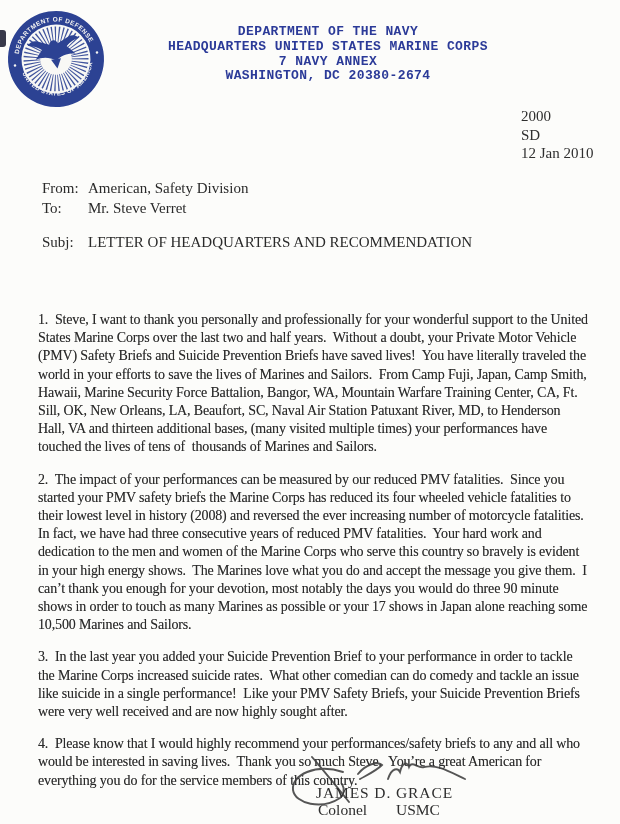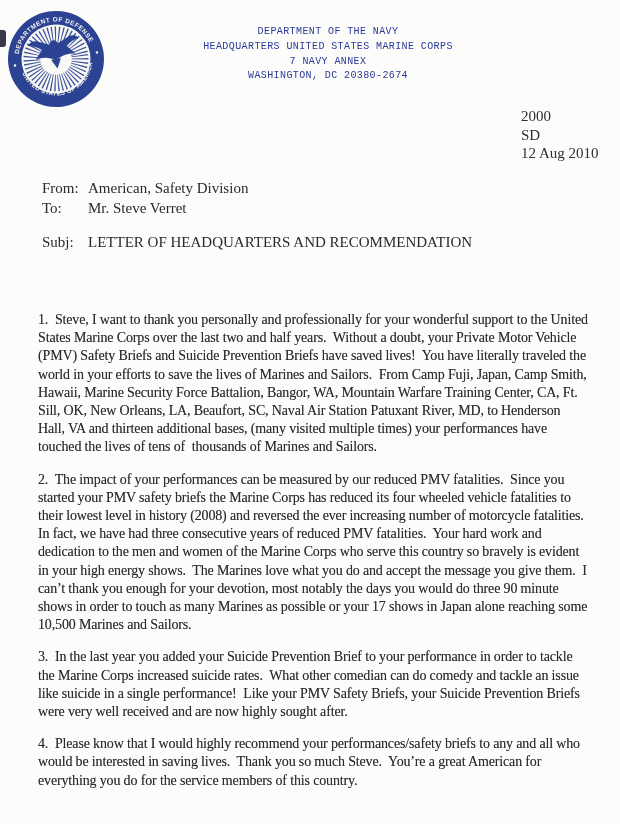--- a/index.html
+++ b/index.html
@@ -15,21 +15,21 @@
   
   .seal-wrap { position:absolute; left:6px; top:9px; width:100px; height:100px;
     transform:rotate(-9deg); }
   .seal-wrap svg { width:100%; height:100%; }
   .seal-ring-text { font-family:"Liberation Sans", sans-serif; font-weight:bold;
     fill:#f5f5f2; letter-spacing:.45px; }
 
   
   .letterhead { position:absolute; left:118px; top:25px; width:420px;
     text-align:center; font-family:"Liberation Mono", monospace;
-    font-weight:normal; font-size:10px; line-height:14.8px;
+    font-weight:bold; font-size:13px; line-height:14.8px;
     color:#2b3a98; letter-spacing:.4px; white-space:nowrap; }
 
   
   .refblock { position:absolute; left:521px; top:107px;
     font-size:15px; line-height:18.6px; color:#2e2e2e; }
 
   
   .address { position:absolute; left:42px; top:179px; font-size:15px;
     line-height:19.5px; color:#2a2a2a; }
   .addr-row { display:flex; }
@@ -85,21 +85,21 @@
   <div class="letterhead">
     <div>DEPARTMENT OF THE NAVY</div>
     <div>HEADQUARTERS UNITED STATES MARINE CORPS</div>
     <div>7 NAVY ANNEX</div>
     <div>WASHINGTON, DC 20380-2674</div>
   </div>
 
   <div class="refblock">
     <div>2000</div>
     <div>SD</div>
-    <div>12 Aug 2010</div>
+    <div>12 Jan 2010</div>
   </div>
 
   <div class="address">
     <div class="addr-row">
       <span class="addr-label">From:</span>
       <span>American, Safety Division</span>
     </div>
     <div class="addr-row">
       <span class="addr-label">To:</span>
       <span>Mr. Steve Verret</span>
@@ -110,14 +110,29 @@
     </div>
   </div>
 
   <div class="body-text">
     <p>1.  Steve, I want to thank you personally and professionally for your wonderful support to the United States Marine Corps over the last two and half years.  Without a doubt, your Private Motor Vehicle (PMV) Safety Briefs and Suicide Prevention Briefs have saved lives!  You have literally traveled the world in your efforts to save the lives of Marines and Sailors.  From Camp Fuji, Japan, Camp Smith, Hawaii, Marine Security Force Battalion, Bangor, WA, Mountain Warfare Training Center, CA, Ft. Sill, OK, New Orleans, LA, Beaufort, SC, Naval Air Station Patuxant River, MD, to Henderson Hall, VA and thirteen additional bases, (many visited multiple times) your performances have touched the lives of tens of  thousands of Marines and Sailors.</p>
     <p>2.  The impact of your performances can be measured by our reduced PMV fatalities.  Since you started your PMV safety briefs the Marine Corps has reduced its four wheeled vehicle fatalities to their lowest level in history (2008) and reversed the ever increasing number of motorcycle fatalities.  In fact, we have had three consecutive years of reduced PMV fatalities.  Your hard work and dedication to the men and women of the Marine Corps who serve this country so bravely is evident in your high energy shows.  The Marines love what you do and accept the message you give them.  I can’t thank you enough for your devotion, most notably the days you would do three 90 minute shows in order to touch as many Marines as possible or your 17 shows in Japan alone reaching some 10,500 Marines and Sailors.</p>
     <p>3.  In the last year you added your Suicide Prevention Brief to your performance in order to tackle the Marine Corps increased suicide rates.  What other comedian can do comedy and tackle an issue like suicide in a single performance!  Like your PMV Safety Briefs, your Suicide Prevention Briefs were very well received and are now highly sought after.</p>
     <p>4.  Please know that I would highly recommend your performances/safety briefs to any and all who would be interested in saving lives.  Thank you so much Steve.  You’re a great American for everything you do for the service members of this country.</p>
   </div>
 
+  <div class="sigblock">
+    <svg class="sig-scrawl" viewBox="0 0 190 62">
+      <g fill="none" stroke="#3f3f3f" stroke-width="1.9" stroke-linecap="round" opacity="0.88">
+        <path d="M24,5 Q42,26 61,50"></path>
+        <path d="M55,20 C28,11 3,23 5,38 C7,52 34,58 52,46 C56,43 57,37 54,32"></path>
+        <path d="M70,22 C78,12 90,9 94,13 C88,19 79,23 72,27"></path>
+        <path d="M100,27 C104,15 110,16 112,20 C114,11 119,9 121,15 C124,8 130,17 136,15 C150,12 162,20 177,27"></path>
+      </g>
+    </svg>
+    <div class="sig-name">JAMES D. GRACE</div>
+    <div class="sig-rank-row">
+      <span class="sig-rank">Colonel</span>
+      <span class="sig-service">USMC</span>
+    </div>
+  </div>
 
 </div>
 
 </body></html>

